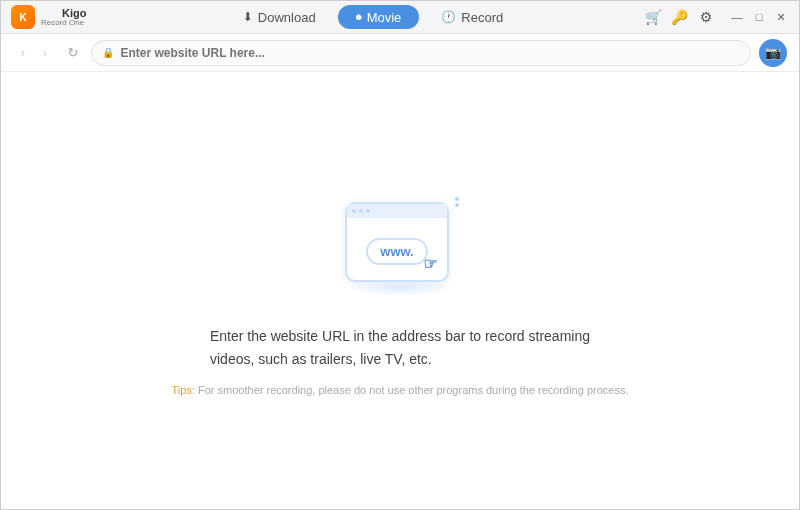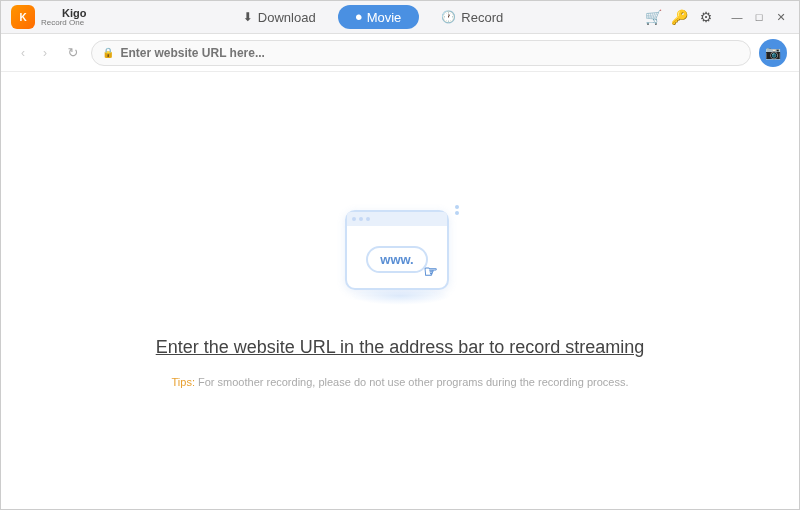--- a/index.html
+++ b/index.html
@@ -122,21 +122,21 @@
       background: radial-gradient(ellipse, rgba(100,160,240,0.2) 0%, transparent 70%);
       border-radius: 50%;
     }
     
     .deco-dots {
       position: absolute; top: 8px; right: 6px;
     }
     .deco-dot { width: 4px; height: 4px; border-radius: 50%; background: #b8d4f5; margin: 2px 0; }
 
     .main-desc {
-      font-size: 18px; color: #444; text-align: left; line-height: 1.6; margin-bottom: 14px; text-decoration: underline;
+      font-size: 14px; color: #444; text-align: left; line-height: 1.6; margin-bottom: 14px;
     }
     .tips-text {
       font-size: 11px; color: #aaa; text-align: left;
     }
     .tips-text .tips-label { color: #e8a030; }
   </style>
 </head>
 <body>
 
 <div class="titlebar">
@@ -210,19 +210,20 @@
       </div>
     </div>
     <div class="deco-dots">
       <div class="deco-dot"></div>
       <div class="deco-dot"></div>
     </div>
   </div>
 
   <div class="main-desc">
     <span>Enter the website URL in the address bar to record streaming</span><br>
+    <span>videos, such as trailers, live TV, etc.</span>
   </div>
 
   <div class="tips-text">
     <span class="tips-label">Tips:</span><span> For smoother recording, please do not use other programs during the recording process.</span>
   </div>
 
 </div>
 
 </body></html>

